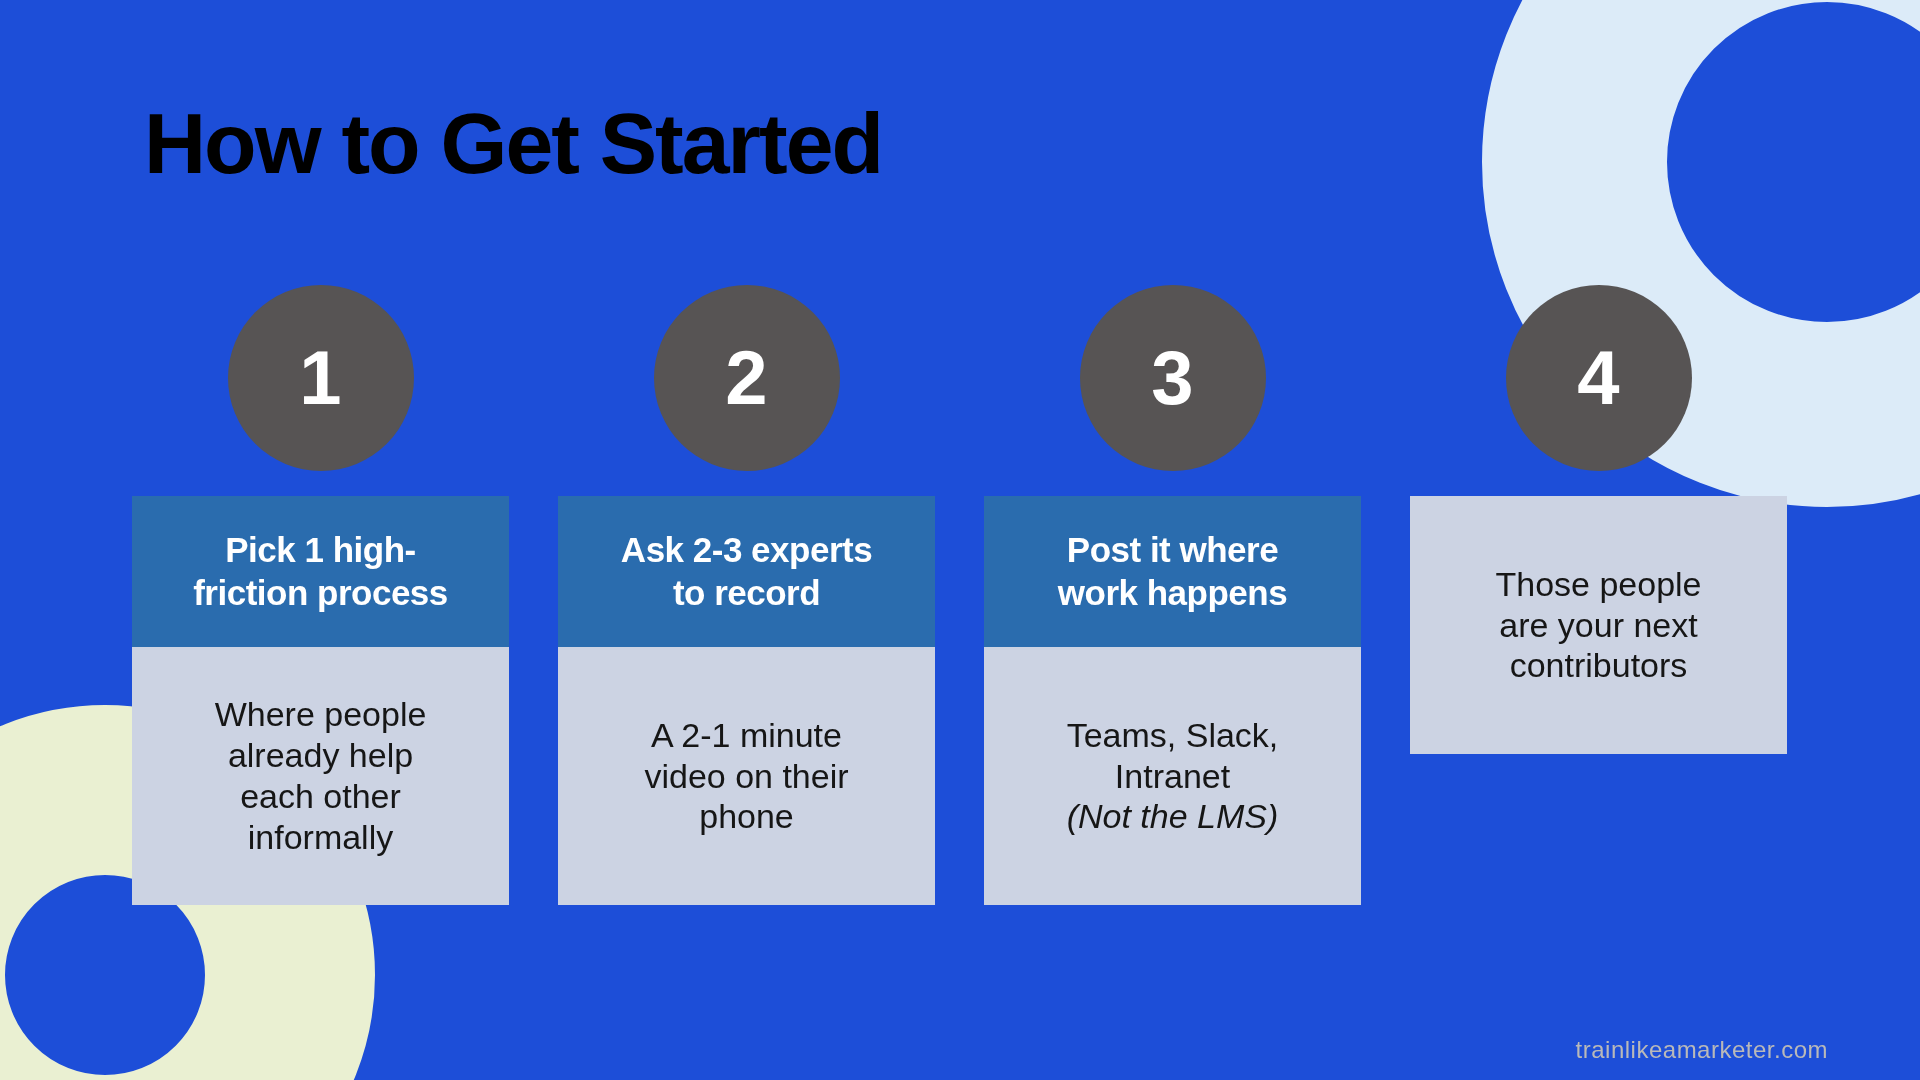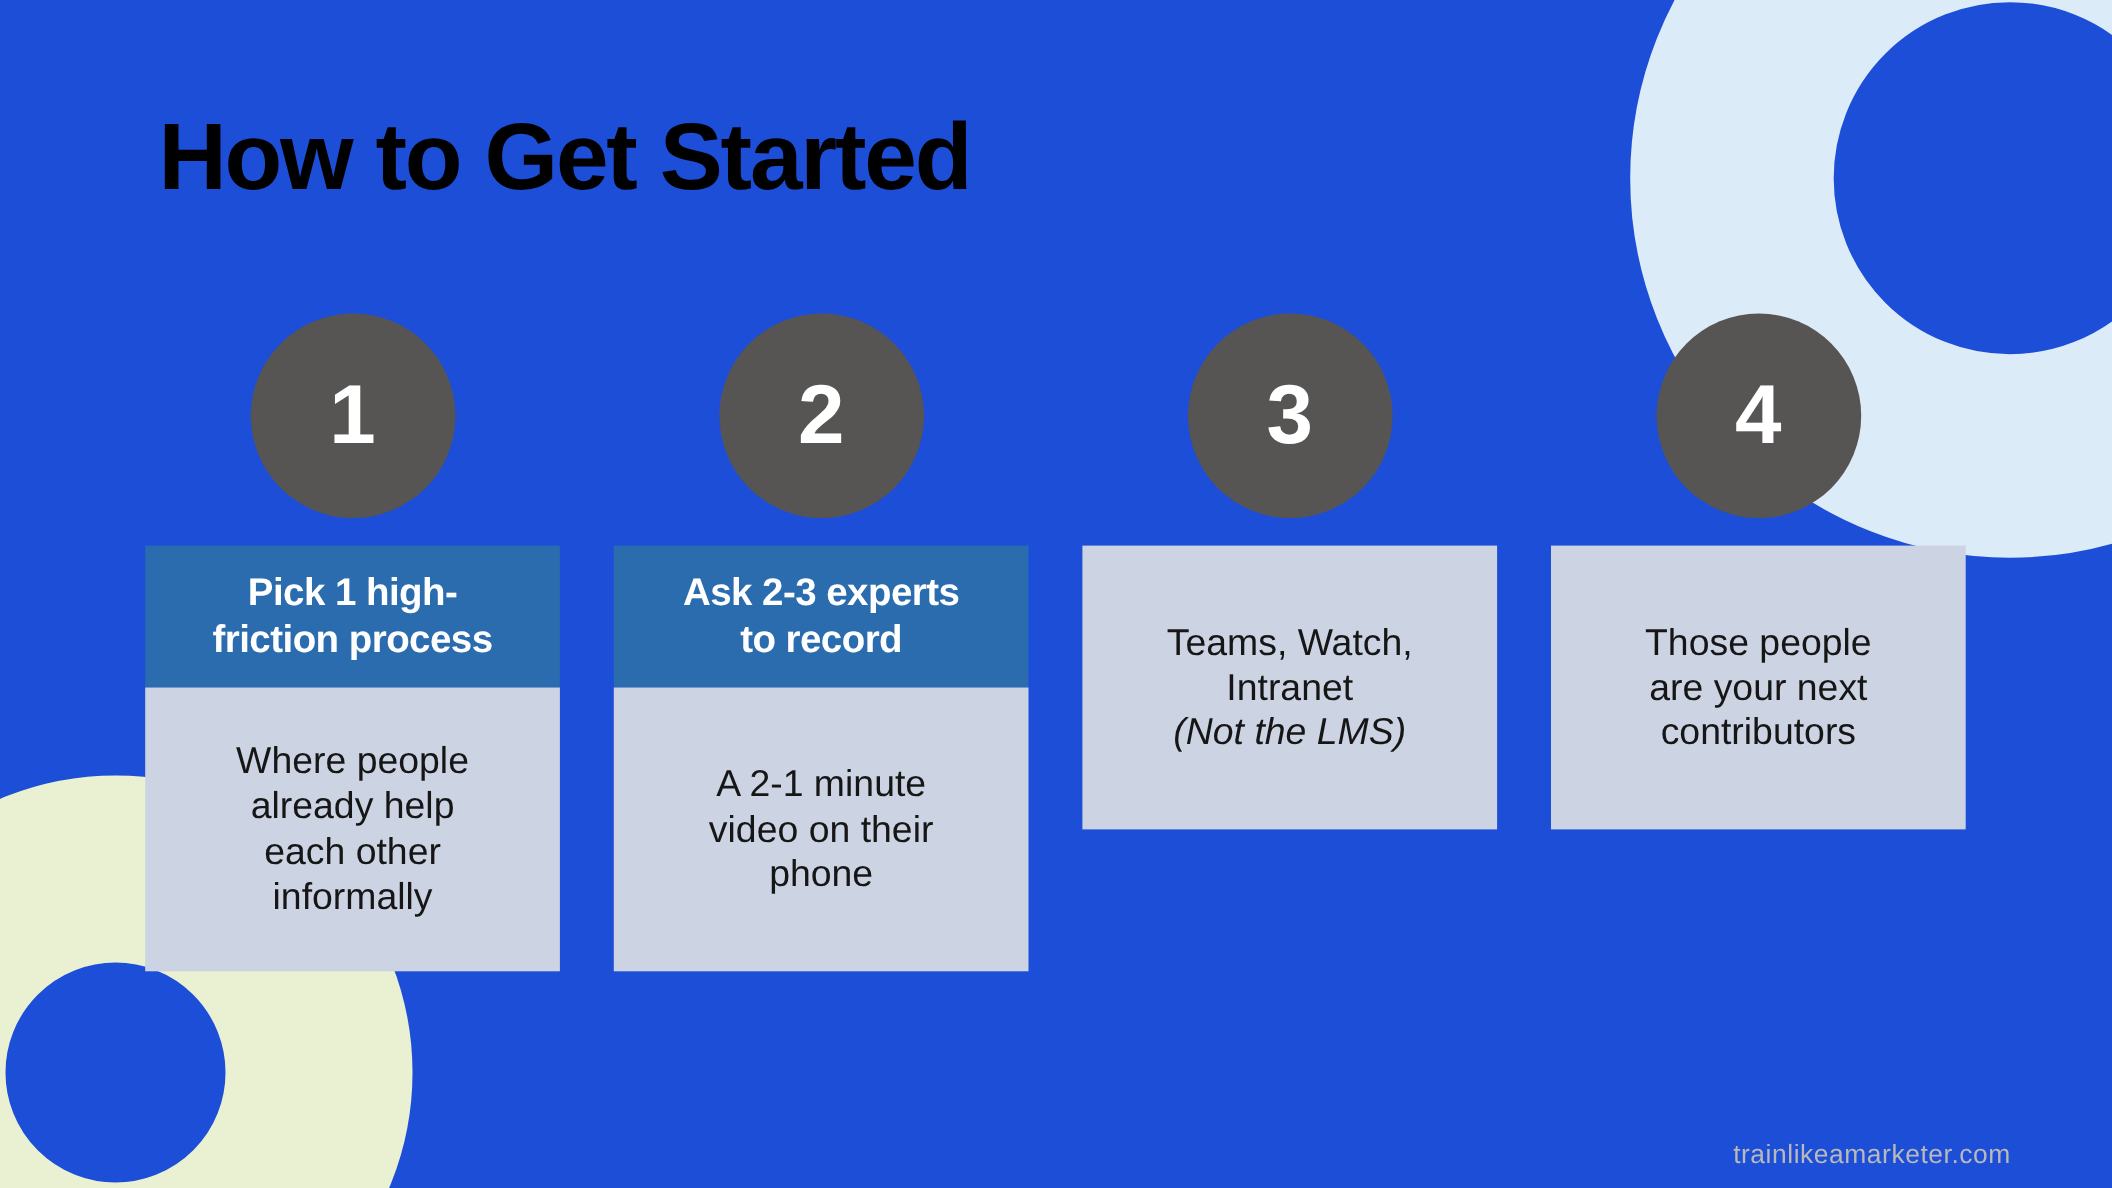--- a/index.html
+++ b/index.html
@@ -72,21 +72,21 @@
     margin-bottom: 25px;
   }
   .badge span {
     color: #ffffff;
     font-size: 76px;
     font-weight: 900;
     line-height: 1;
   }
   .head {
     width: 100%;
-    height: 129px;
+    height: 151px;
     background: var(--header_blue, #2a6cae);
     color: #ffffff;
     font-size: 35px;
     font-weight: 800;
     letter-spacing: -0.5px;
     line-height: 1.22;
     display: flex;
     align-items: center;
     justify-content: center;
     text-align: center;
@@ -162,23 +162,25 @@
 phone</div>
           <div class="note"></div>
         </div>
       </div>
     </div>
 
     <div class="step">
       <div class="badge">
         <span>3</span>
       </div>
-      <div class="bodybox">
-        <div>
-          <div class="body-text">Teams, Watch,
+      <div class="head">Post it where
+work happens</div>
+      <div class="bodybox">
+        <div>
+          <div class="body-text">Teams, Slack,
 Intranet</div>
           <div class="note">(Not the LMS)</div>
         </div>
       </div>
     </div>
 
     <div class="step">
       <div class="badge">
         <span>4</span>
       </div>

